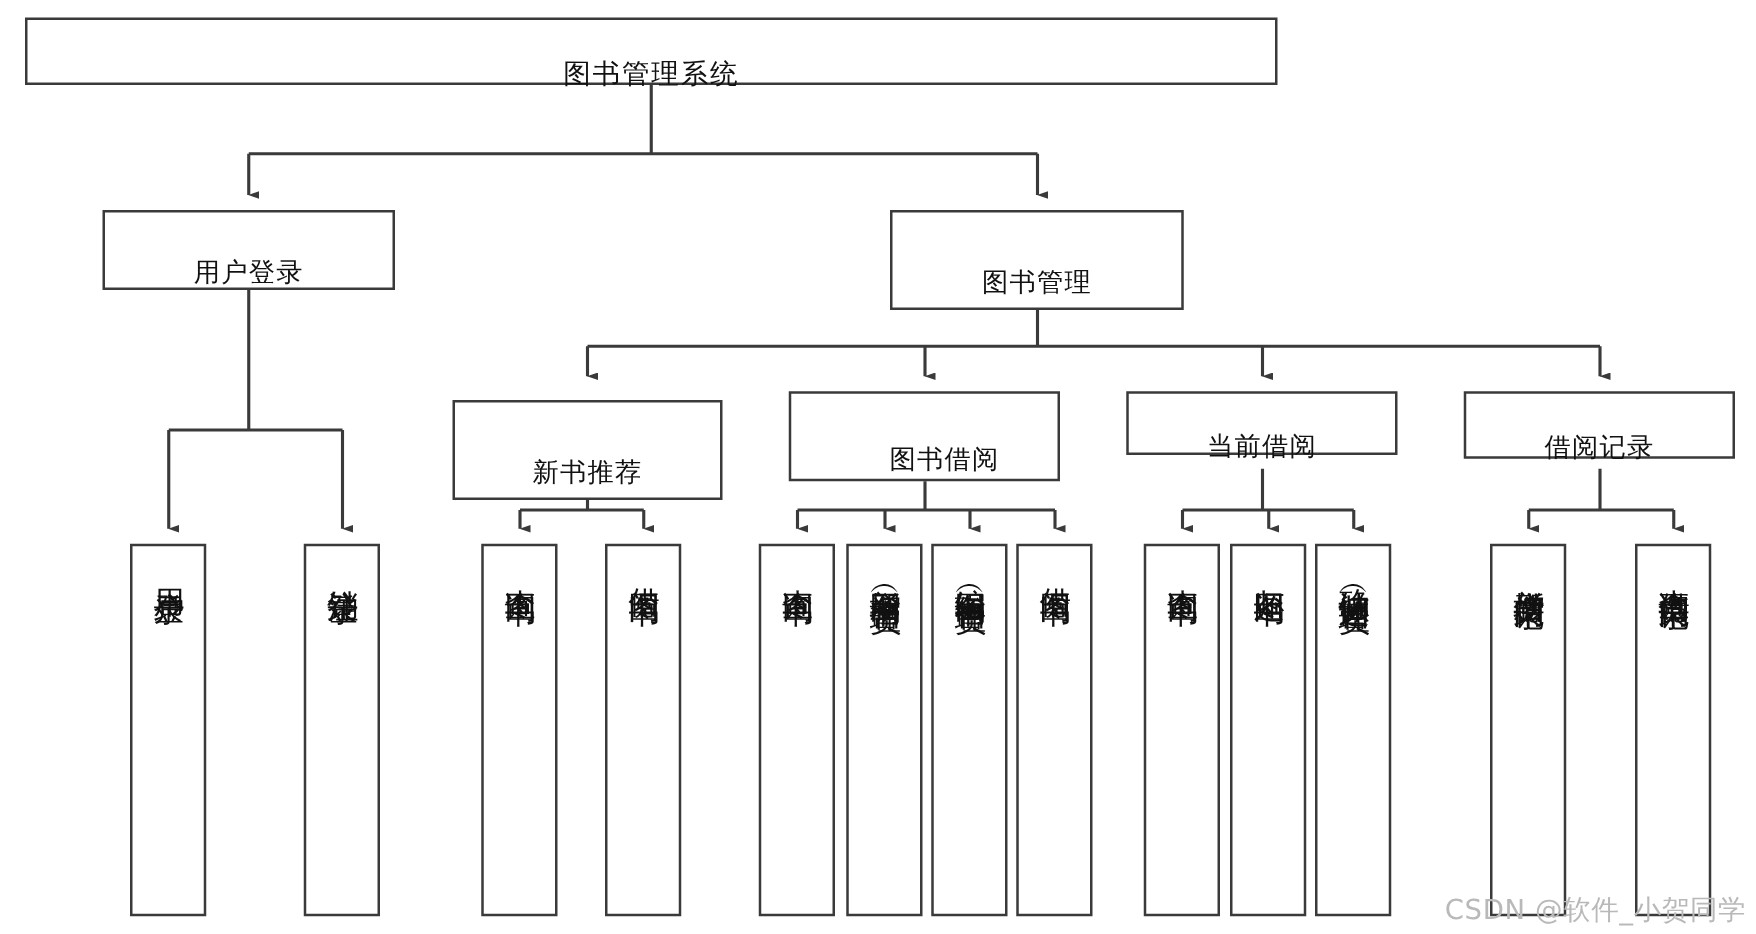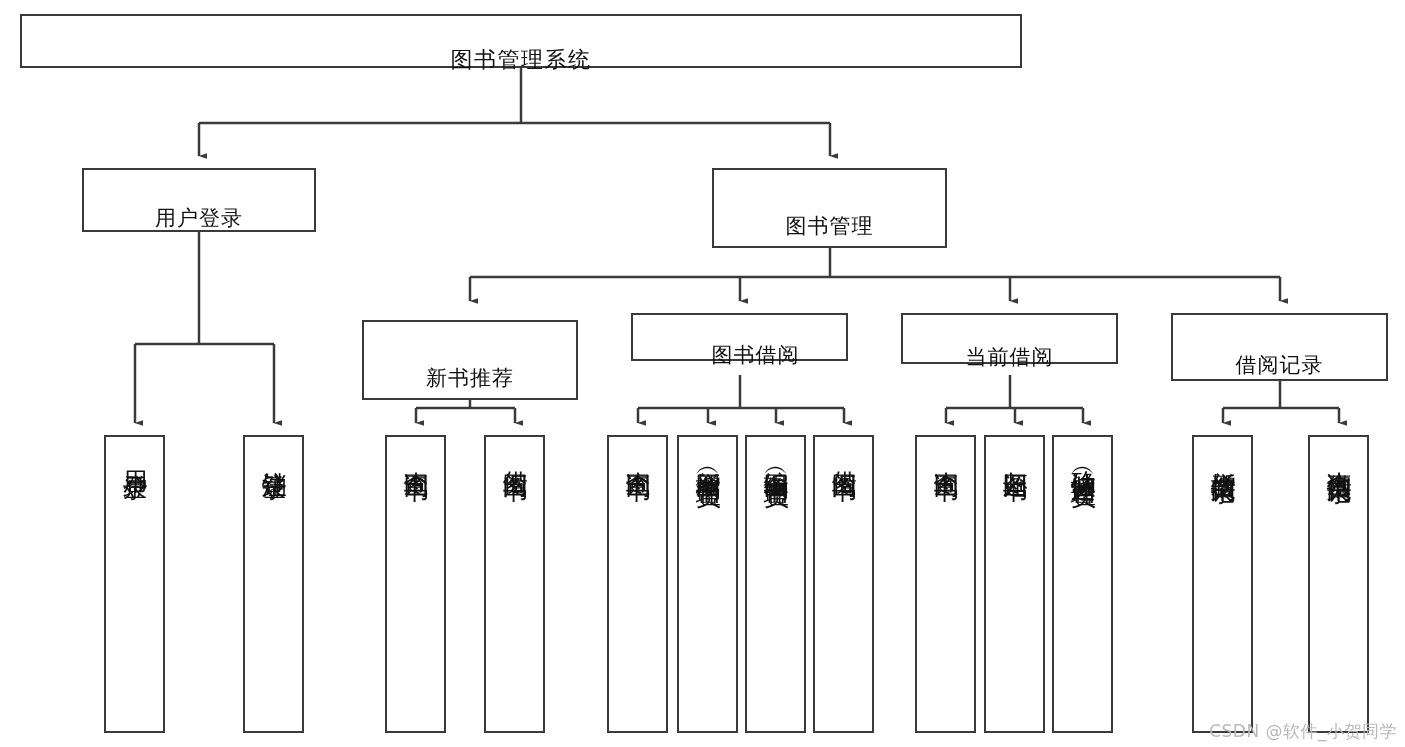--- a/index.html
+++ b/index.html
@@ -54,21 +54,21 @@
     font-size:25px;
     line-height:1.06;
     letter-spacing:2px;
     white-space:nowrap;
     display:block;
   }
   .watermark{
     position:absolute;
     right:8px;
     bottom:4px;
-    font-size:17px;
+    font-size:22px;
     color:#b9b9b9;
     letter-spacing:0.5px;
     white-space:nowrap;
     z-index:3;
     font-family:"DejaVu Sans","Liberation Sans",sans-serif;
   }
 </style>
 </head>
 <body>
 
@@ -124,27 +124,27 @@
   <div class="node h" style="left: 82px; top: 168px; width: 234px; height: 64px;">
     <span class="label">用户登录</span>
   </div>
   <div class="node h" style="left: 712px; top: 168px; width: 235px; height: 80px;">
     <span class="label">图书管理</span>
   </div>
 
   <div class="node h" style="left: 362px; top: 320px; width: 216px; height: 80px;">
     <span class="label">新书推荐</span>
   </div>
-  <div class="node h" style="left: 631px; top: 313px; width: 217px; height: 48px; padding-left: 32px;">
+  <div class="node h" style="left: 631px; top: 313px; width: 217px; height: 72px; padding-left: 32px;">
     <span class="label">图书借阅</span>
   </div>
   <div class="node h" style="left: 901px; top: 313px; width: 217px; height: 51px;">
     <span class="label">当前借阅</span>
   </div>
-  <div class="node h" style="left: 1171px; top: 313px; width: 217px; height: 68px;">
+  <div class="node h" style="left: 1171px; top: 313px; width: 217px; height: 54px;">
     <span class="label">借阅记录</span>
   </div>
 
   <div class="node v" style="left: 104px; top: 435px; width: 61px; height: 298px;">
     <span class="label">用户登录</span>
   </div>
   <div class="node v" style="left: 243px; top: 435px; width: 61px; height: 298px;">
     <span class="label">注销登录</span>
   </div>
 

